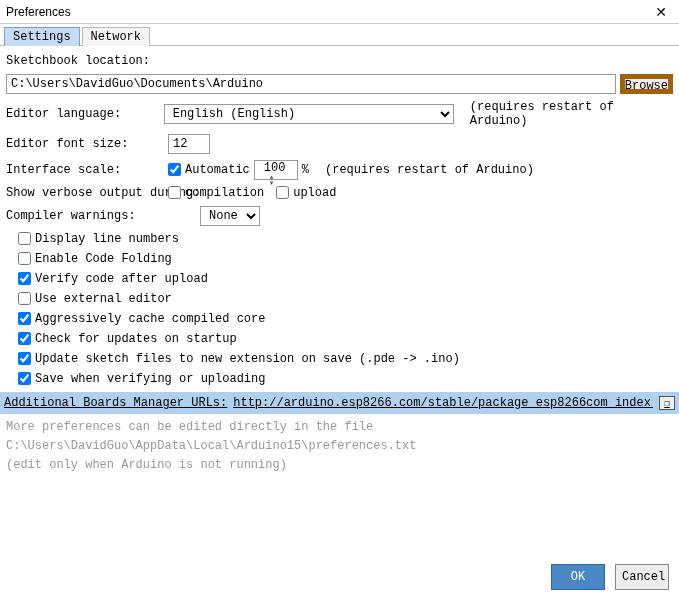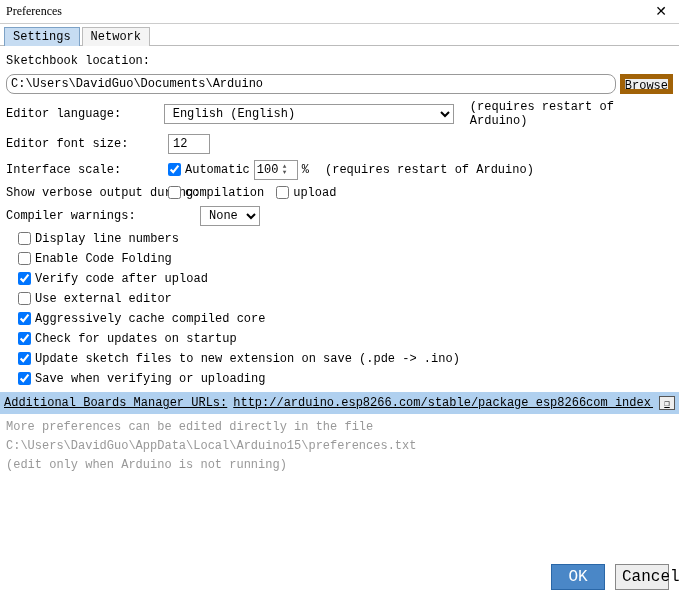--- a/index.html
+++ b/index.html
@@ -12,21 +12,21 @@
     width: 679px;
     height: 600px;
     overflow: hidden;
   }
   .titlebar {
     height: 24px;
     border-bottom: 1px solid #ccc;
     display: flex;
     align-items: center;
     padding: 0 6px;
-    font-family: Liberation Serif, serif;
+    font-family: Liberation Sans, sans-serif;
     font-size: 12px;
   }
   .titlebar .title { flex: 1; }
   .titlebar .close {
     font-size: 14px;
     width: 24px;
     text-align: center;
     cursor: pointer;
   }
   .tabs {
@@ -63,21 +63,20 @@
   .label-160 { width: 158px; }
   .text-input {
     font-family: inherit;
     font-size: 12px;
     padding: 2px 4px;
     border: 1px solid #999;
     height: 20px;
   }
   .sketchbook-input {
     flex: 1;
-    border-radius: 8px;
   }
   .browse-btn {
     font-family: inherit;
     font-size: 12px;
     height: 20px;
     padding: 0 0;
     border: 5px solid #a16207;
     background: #eee;
     cursor: pointer;
   }
@@ -139,39 +138,40 @@
   }
   .button-bar {
     position: absolute;
     bottom: 10px;
     right: 10px;
     display: flex;
     gap: 10px;
   }
   .btn {
     font-family: inherit;
-    font-size: 16px;
+    font-size: 12px;
     height: 26px;
     width: 54px;
     border: 1px solid #888;
     background: #eee;
     cursor: pointer;
   }
   .btn.primary {
     background: #4a87c7;
     border-color: #2a67a7;
     color: #fff;
   }
   .spinner {
     width: 44px;
     height: 20px;
     border: 1px solid #999;
     display: flex;
     align-items: center;
     background: #fff;
+    flex-direction: column;
   }
   .spinner input {
     border: none;
     width: 28px;
     font-family: inherit;
     font-size: 12px;
     padding: 0 2px;
     outline: none;
   }
   .spinner .arrows {

